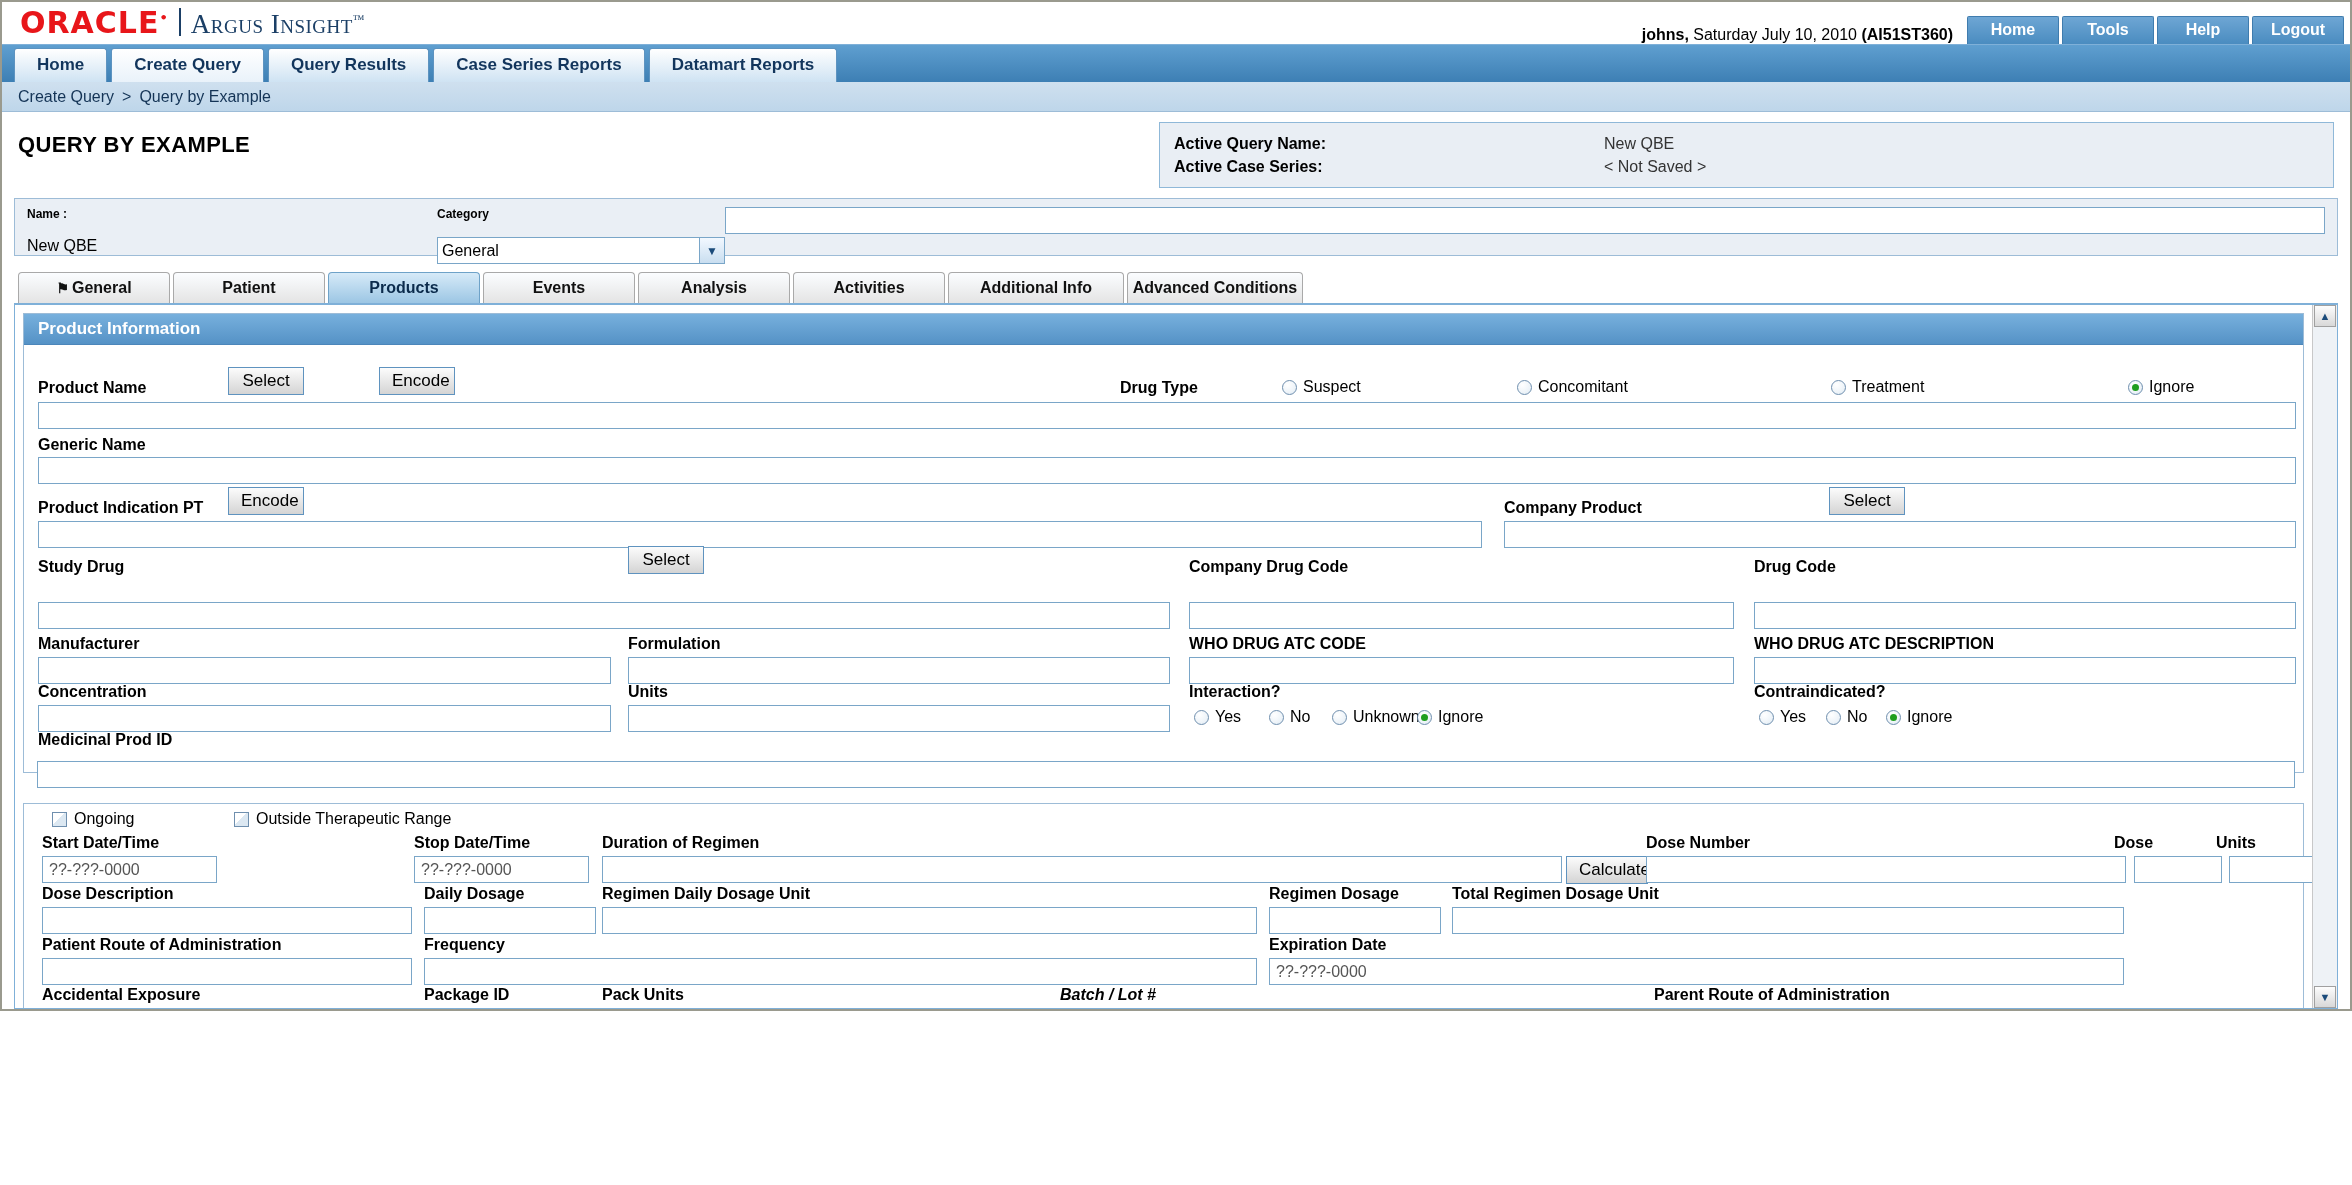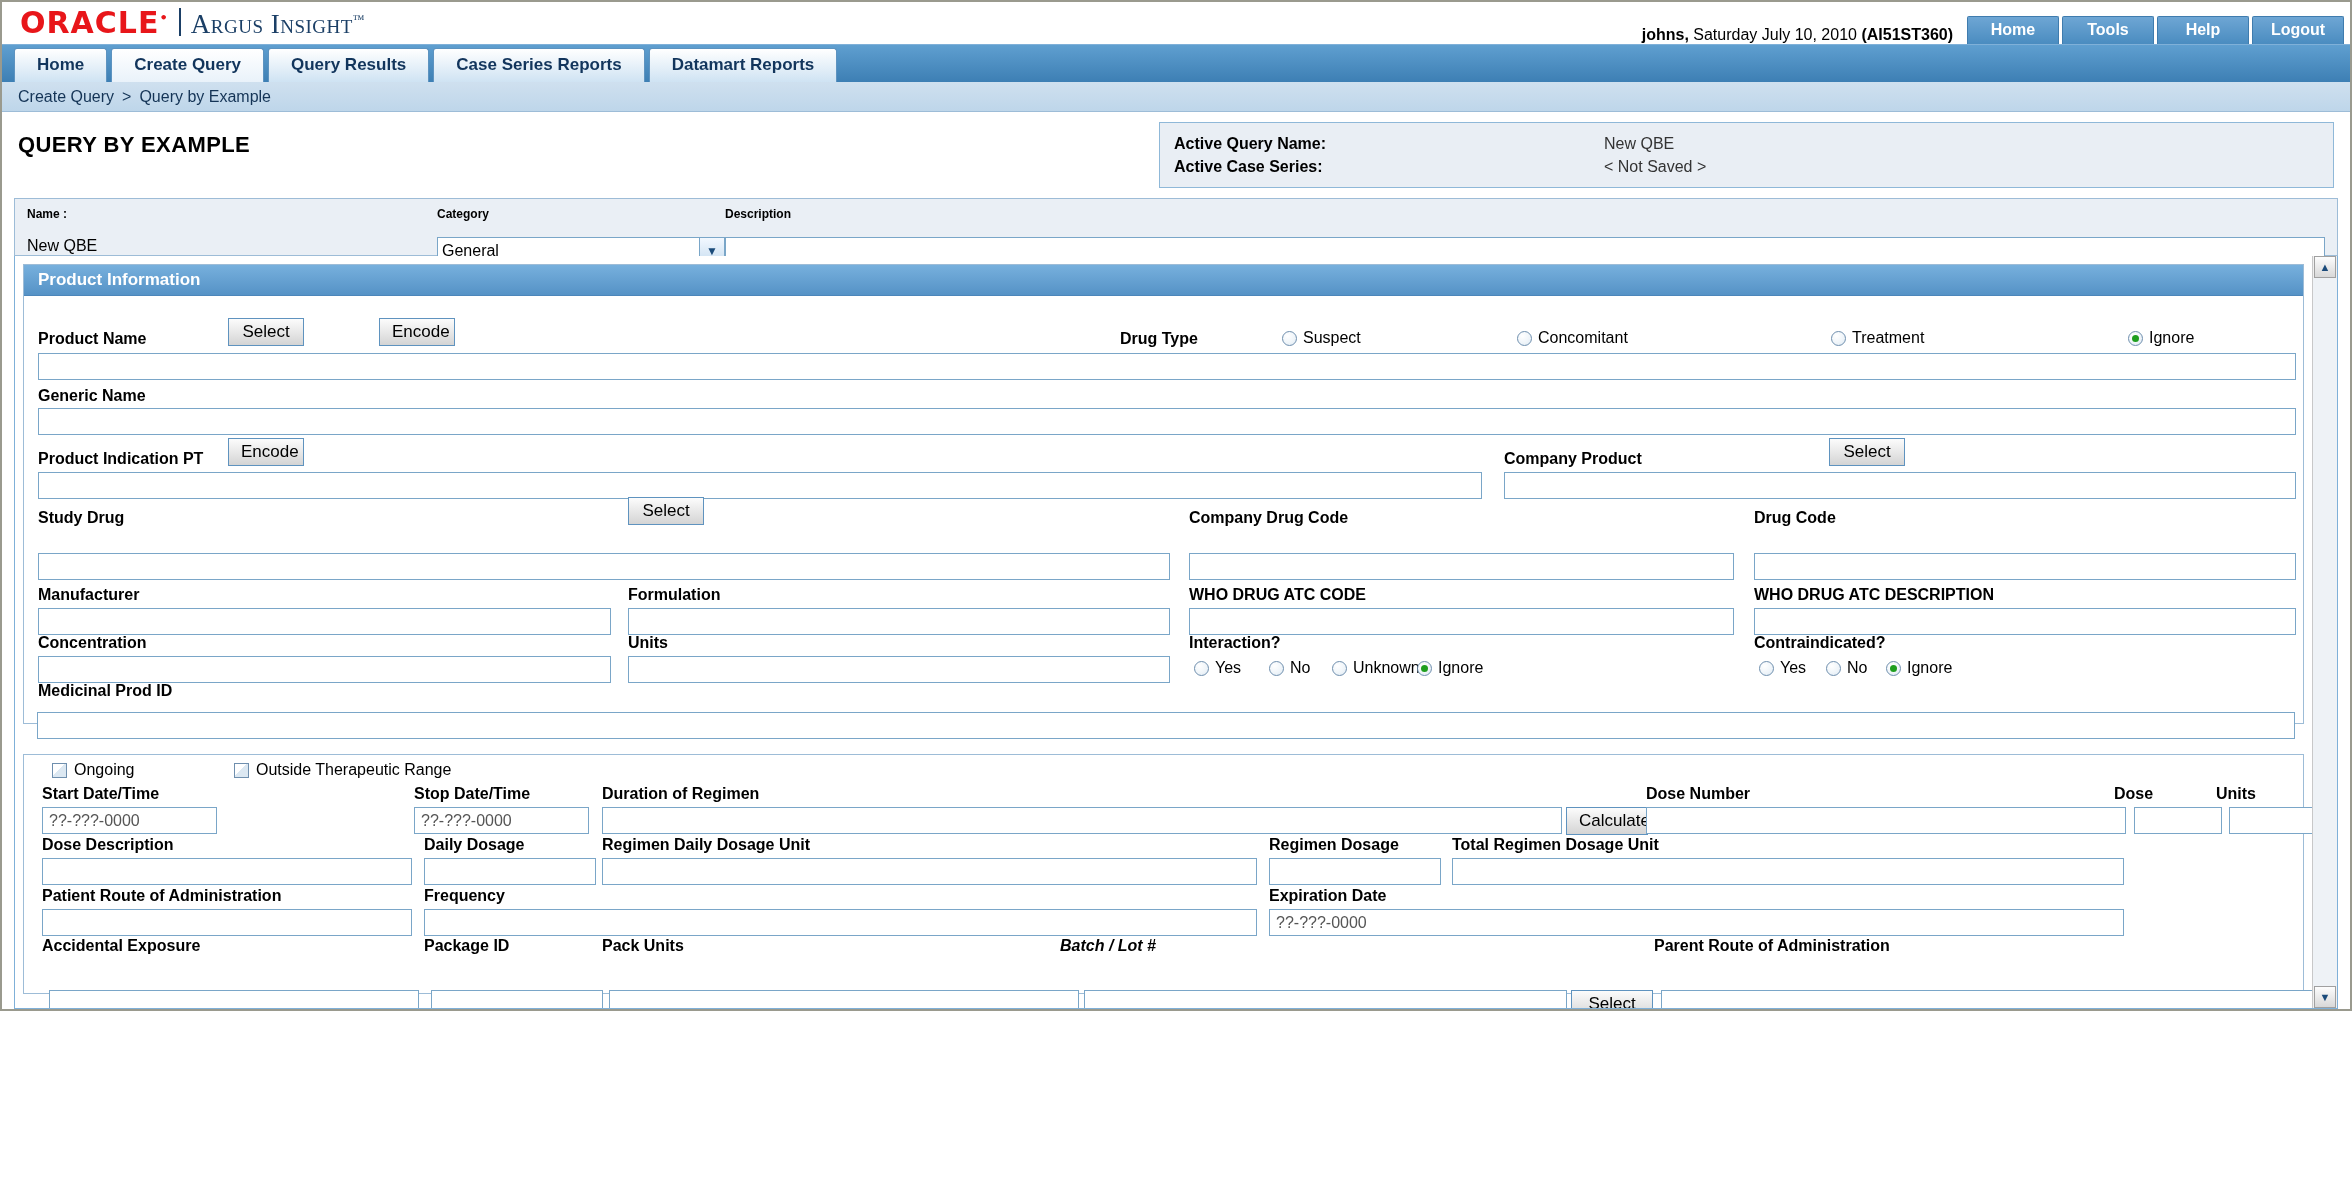--- a/index.html
+++ b/index.html
@@ -187,25 +187,34 @@
     <div class="nb-col" style="width:292px;">
       <span class="nb-lab">Category</span>
       <span class="selwrap">
         <select class="cat">
           <option>General</option>
         </select>
         <span class="selarrow">▼</span>
       </span>
     </div>
     <div class="nb-col" style="flex:1;">
-      <span class="nb-lab">Description</span>
       <input class="desc-in" type="text" value="" style="">
     </div>
   </div>
 
+  <div class="subtabs">
+    <div class="subtab"><span class="flag">⚑</span><span>General</span></div>
+    <div class="subtab">Patient</div>
+    <div class="subtab active">Products</div>
+    <div class="subtab">Events</div>
+    <div class="subtab">Analysis</div>
+    <div class="subtab">Activities</div>
+    <div class="subtab wide">Additional Info</div>
+    <div class="subtab wide">Advanced Conditions</div>
+  </div>
 
   <div class="panelwrap">
     <div class="panel">
 
       <div class="section">
         <div class="sec-hd">Product Information</div>
         <div class="sec-body" style="height:240px;">
 
           <div class="abs lab" style="left:14px;top:34px;">Product Name</div>
           <div class="abs btn sm" style="left:204px;top:22px;">Select</div>

